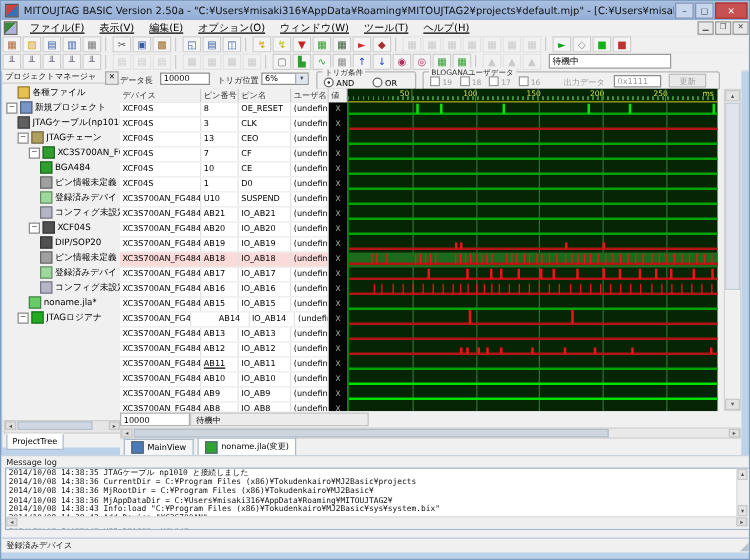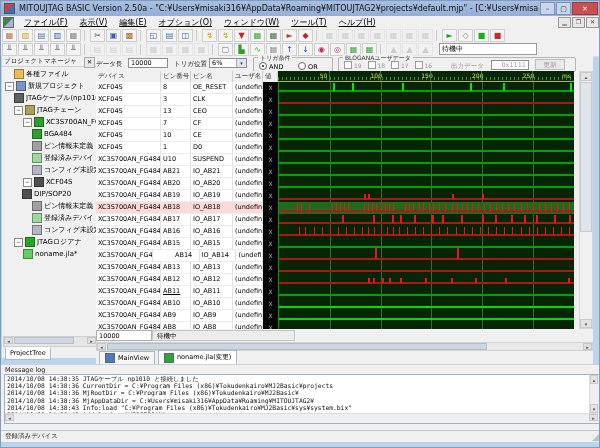--- a/index.html
+++ b/index.html
@@ -44,21 +44,21 @@
   
   #doc{left:95px;top:55px;width:497px;height:308px;background:#f0f0f0;}
   #ctrlbar{position:absolute;left:0;top:0;width:497px;height:15px;}
   .ctl-label{font-size:6.5px;color:#222;}
   .ctl-input{background:#fff;border:1px solid #8e8e8e;font-size:6.5px;padding:0 2px;box-sizing:border-box;}
   .groupbox{position:absolute;border:1px solid #b5b5b5;border-radius:2px;}
   .gb-title{position:absolute;top:-4px;left:4px;background:#f0f0f0;font-size:6px;padding:0 2px;color:#333;white-space:nowrap;}
   .radio{width:6px;height:6px;border:1px solid #666;border-radius:50%;display:inline-block;background:#fff;vertical-align:-1px;}
   .radio.sel::after{content:"";display:block;width:2px;height:2px;margin:1.5px;background:#222;border-radius:50%;}
   .chk{width:6px;height:6px;border:1px solid #9a9a9a;background:#fff;display:inline-block;vertical-align:-1px;}
-  .dis{color:#9a9a9a;text-align:right;}
+  .dis{color:#9a9a9a;}
   
   #grid-header{position:absolute;left:0;top:15px;width:182px;height:11px;background:#f0f0f0;border-bottom:1px solid #bdbdbd;display:flex;font-size:6.5px;color:#333;}
   .hcell{border-right:1px solid #d0d0d0;padding-left:2px;line-height:11px;box-sizing:border-box;overflow:hidden;white-space:nowrap;}
   #tbl-body{position:absolute;left:0;top:26px;width:167px;height:247px;background:#fff;overflow:hidden;}
   .trow{height:12px;display:flex;border-bottom:1px solid #ececec;box-sizing:border-box;}
   .tcell{font-size:6.5px;line-height:11px;padding-left:2px;border-right:1px solid #e2e2e2;box-sizing:border-box;overflow:hidden;white-space:nowrap;}
   .trow.hl{background:#fbdada;}
   #xcol{position:absolute;left:167px;top:26px;width:15px;height:247px;background:#050505;overflow:hidden;}
   .xcell{height:12px;font-size:6px;line-height:12px;color:#a8b4a8;text-align:center;}
   
@@ -232,44 +232,44 @@
         </div>
         <div class="tree-row" style="padding-left: 30px;">
           <span class="ticon" style="background: rgb(181, 181, 197);"></span>
           <span class="tlabel">コンフィグ未設定</span>
         </div>
         <div class="tree-row" style="padding-left: 21px;">
           <span class="texp">−</span>
           <span class="ticon" style="background: rgb(80, 80, 80);"></span>
           <span class="tlabel">XCF04S</span>
         </div>
-        <div class="tree-row" style="padding-left: 20px;">
+        <div class="tree-row" style="padding-left: 30px;">
           <span class="ticon" style="background: rgb(80, 80, 80);"></span>
           <span class="tlabel">DIP/SOP20</span>
         </div>
         <div class="tree-row" style="padding-left: 30px;">
           <span class="ticon" style="background: rgb(160, 160, 160);"></span>
           <span class="tlabel">ピン情報未定義</span>
         </div>
         <div class="tree-row" style="padding-left: 30px;">
           <span class="ticon" style="background: rgb(159, 216, 159);"></span>
           <span class="tlabel">登録済みデバイ</span>
         </div>
         <div class="tree-row" style="padding-left: 30px;">
           <span class="ticon" style="background: rgb(181, 181, 197);"></span>
           <span class="tlabel">コンフィグ未設定</span>
+        </div>
+        <div class="tree-row" style="padding-left: 21px;">
+          <span class="ticon" style="background: rgb(102, 204, 102);"></span>
+          <span class="tlabel">noname.jla*</span>
         </div>
         <div class="tree-row" style="padding-left: 12px;">
           <span class="texp">−</span>
           <span class="ticon" style="background: rgb(34, 170, 34);"></span>
           <span class="tlabel">JTAGロジアナ</span>
-        </div>
-        <div class="tree-row" style="padding-left: 21px;">
-          <span class="ticon" style="background: rgb(102, 204, 102);"></span>
-          <span class="tlabel">noname.jla*</span>
         </div>
       </div>
     <div id="pm-hscroll">
       <span class="hs-btn" style="left:0;">◂</span>
       <span class="hs-btn" style="right:0;">▸</span>
       <span style="position:absolute;left:10px;top:0;width:60px;height:7px;background:#cfd8e2;border:1px solid #b5c0cc;box-sizing:border-box;"></span>
     </div>
     <div id="pt-tab">ProjectTree</div>
   </div>
 

